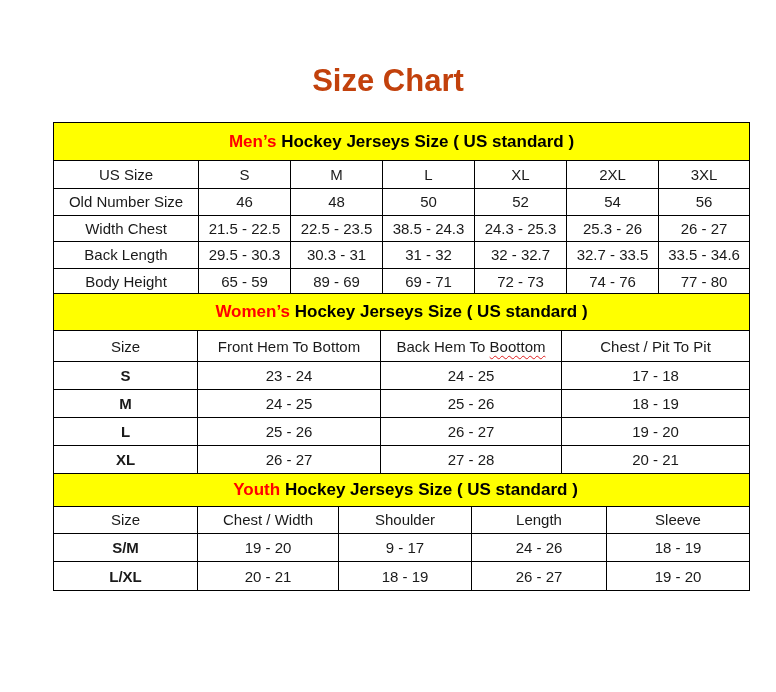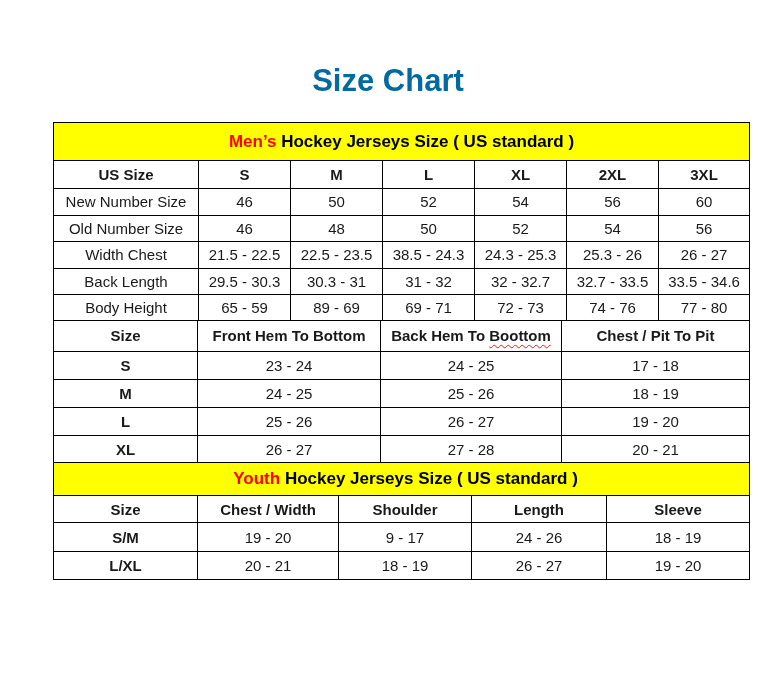--- a/index.html
+++ b/index.html
@@ -20,21 +20,21 @@
   }
   .page-title {
     position: absolute;
     top: 62px;
     left: 0;
     width: 776px;
     text-align: center;
     font-size: 31px;
     line-height: 38px;
     font-weight: bold;
-    color: #0369a1;
+    color: #c2410c;
     letter-spacing: 0px;
   }
   .tables-wrap {
     position: absolute;
     top: 122px;
     left: 53px;
     width: 696px;
   }
   table.size-table {
     border-collapse: collapse;
@@ -58,21 +58,21 @@
     font-weight: bold;
     color: #000000;
   }
   .band-highlight { color: #ff0000; }
   table.t-mens  .band-row th { height: 37px; }
   table.t-womens .band-row th { height: 36px; }
   table.t-youth .band-row th { height: 32px; padding-left: 10px; }
 
   .hdr-row th {
     font-size: 15px;
-    font-weight: bold;
+    font-weight: normal;
     background: #ffffff;
   }
   table.t-mens  .hdr-row th { height: 27px; }
   table.t-womens .hdr-row th { height: 30px; }
   table.t-youth .hdr-row th { height: 26px; }
 
   .size-table td {
     font-size: 15px;
     font-weight: normal;
     background: #ffffff;
@@ -118,29 +118,20 @@
       <tr class="hdr-row">
         <th>US Size</th>
         <th>S</th>
         <th>M</th>
         <th>L</th>
         <th>XL</th>
         <th>2XL</th>
         <th>3XL</th>
       </tr>
       <tr>
-        <td>New Number Size</td>
-        <td>46</td>
-        <td>50</td>
-        <td>52</td>
-        <td>54</td>
-        <td>56</td>
-        <td>60</td>
-      </tr>
-      <tr>
         <td>Old Number Size</td>
         <td>46</td>
         <td>48</td>
         <td>50</td>
         <td>52</td>
         <td>54</td>
         <td>56</td>
       </tr>
       <tr>
         <td>Width Chest</td>
@@ -173,20 +164,23 @@
       </table>
 
     <table class="size-table t-womens">
       <colgroup>
         <col style="width:144px">
           <col style="width:183px">
           <col style="width:181px">
           <col style="width:188px">
       </colgroup>
       <tbody>
+          <tr class="band-row">
+        <th colspan="4"><span class="band-highlight">Women’s</span><span> Hockey Jerseys Size ( US standard )</span></th>
+      </tr>
       <tr class="hdr-row">
         <th>Size</th>
         <th>Front Hem To Bottom</th>
         <th><span>Back Hem To </span><span class="sp-err">Boottom</span></th>
         <th>Chest / Pit To Pit</th>
       </tr>
       <tr>
         <td class="row-label-bold">S</td>
         <td>23 - 24</td>
         <td>24 - 25</td>

